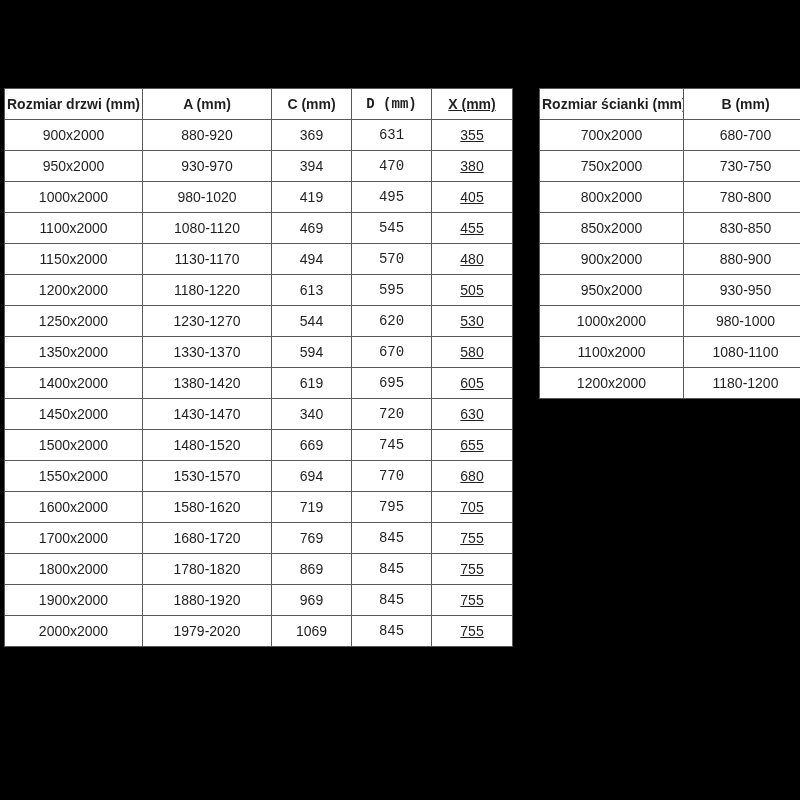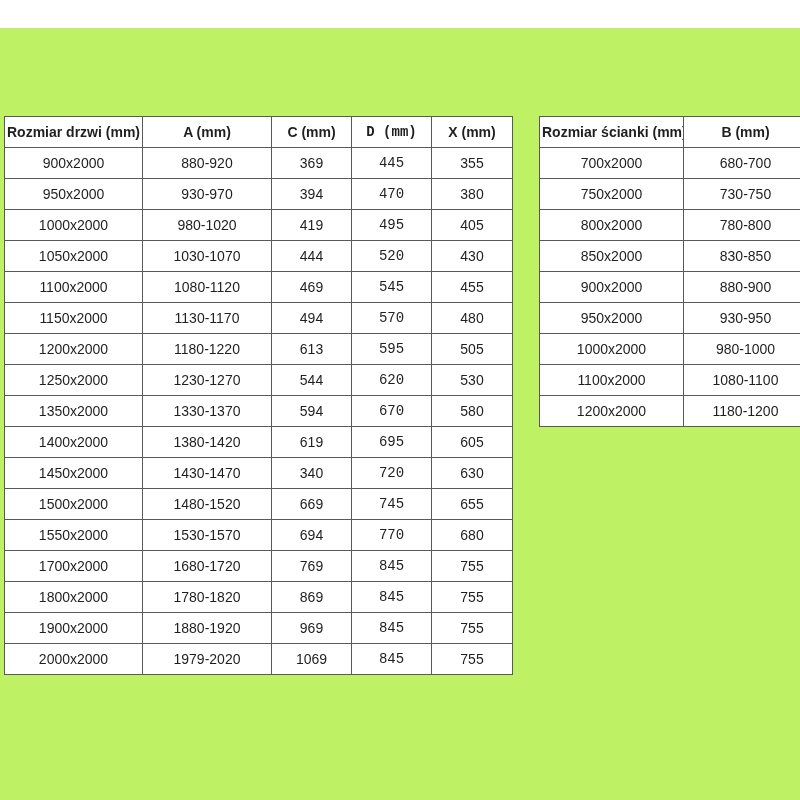--- a/index.html
+++ b/index.html
@@ -11,22 +11,21 @@
     width: 800px;
     height: 800px;
     position: relative;
     overflow: hidden;
     font-family: "Liberation Sans", sans-serif;
     color: #1f1f1f;
   }
   .page {
     position: absolute;
     inset: 0;
-    background: #bef264;
-    margin-top: 28px;
+    background: #000000;
   }
   table.dim-table {
     position: absolute;
     border-collapse: collapse;
     table-layout: fixed;
     background: #ffffff;
   }
   table.dim-table th,
   table.dim-table td {
     border: 1px solid #595959;
@@ -45,21 +44,21 @@
   }
   table.doors {
     left: 4px;
     top: 88px;
     width: 483px;
   }
   table.doors th:nth-child(1), table.doors td:nth-child(1) { width: 133px; }
   table.doors th:nth-child(2), table.doors td:nth-child(2) { width: 124px; }
   table.doors th:nth-child(3), table.doors td:nth-child(3) { width: 75px; }
   table.doors th:nth-child(4), table.doors td:nth-child(4) { width: 75px; font-family: Liberation Mono, monospace; }
-  table.doors th:nth-child(5), table.doors td:nth-child(5) { width: 76px; }
+  table.doors th:nth-child(5), table.doors td:nth-child(5) { width: 76px; text-decoration: underline; }
   table.walls {
     left: 539px;
     top: 88px;
     width: 258px;
   }
   table.walls th:nth-child(1), table.walls td:nth-child(1) { width: 139px; }
   table.walls th:nth-child(2), table.walls td:nth-child(2) { width: 119px; }
 </style>
 </head>
 <body>
@@ -73,45 +72,38 @@
           <th>C (mm)</th>
           <th>D (mm)</th>
           <th>X (mm)</th>
         </tr>
       </thead>
       <tbody>
         <tr>
           <td>900x2000</td>
           <td>880-920</td>
           <td>369</td>
-          <td>445</td>
+          <td>631</td>
           <td>355</td>
         </tr>
         <tr>
           <td>950x2000</td>
           <td>930-970</td>
           <td>394</td>
           <td>470</td>
           <td>380</td>
         </tr>
         <tr>
           <td>1000x2000</td>
           <td>980-1020</td>
           <td>419</td>
           <td>495</td>
           <td>405</td>
         </tr>
         <tr>
-          <td>1050x2000</td>
-          <td>1030-1070</td>
-          <td>444</td>
-          <td>520</td>
-          <td>430</td>
-        </tr>
-        <tr>
           <td>1100x2000</td>
           <td>1080-1120</td>
           <td>469</td>
           <td>545</td>
           <td>455</td>
         </tr>
         <tr>
           <td>1150x2000</td>
           <td>1130-1170</td>
           <td>494</td>
@@ -161,20 +153,27 @@
           <td>655</td>
         </tr>
         <tr>
           <td>1550x2000</td>
           <td>1530-1570</td>
           <td>694</td>
           <td>770</td>
           <td>680</td>
         </tr>
         <tr>
+          <td>1600x2000</td>
+          <td>1580-1620</td>
+          <td>719</td>
+          <td>795</td>
+          <td>705</td>
+        </tr>
+        <tr>
           <td>1700x2000</td>
           <td>1680-1720</td>
           <td>769</td>
           <td>845</td>
           <td>755</td>
         </tr>
         <tr>
           <td>1800x2000</td>
           <td>1780-1820</td>
           <td>869</td>

